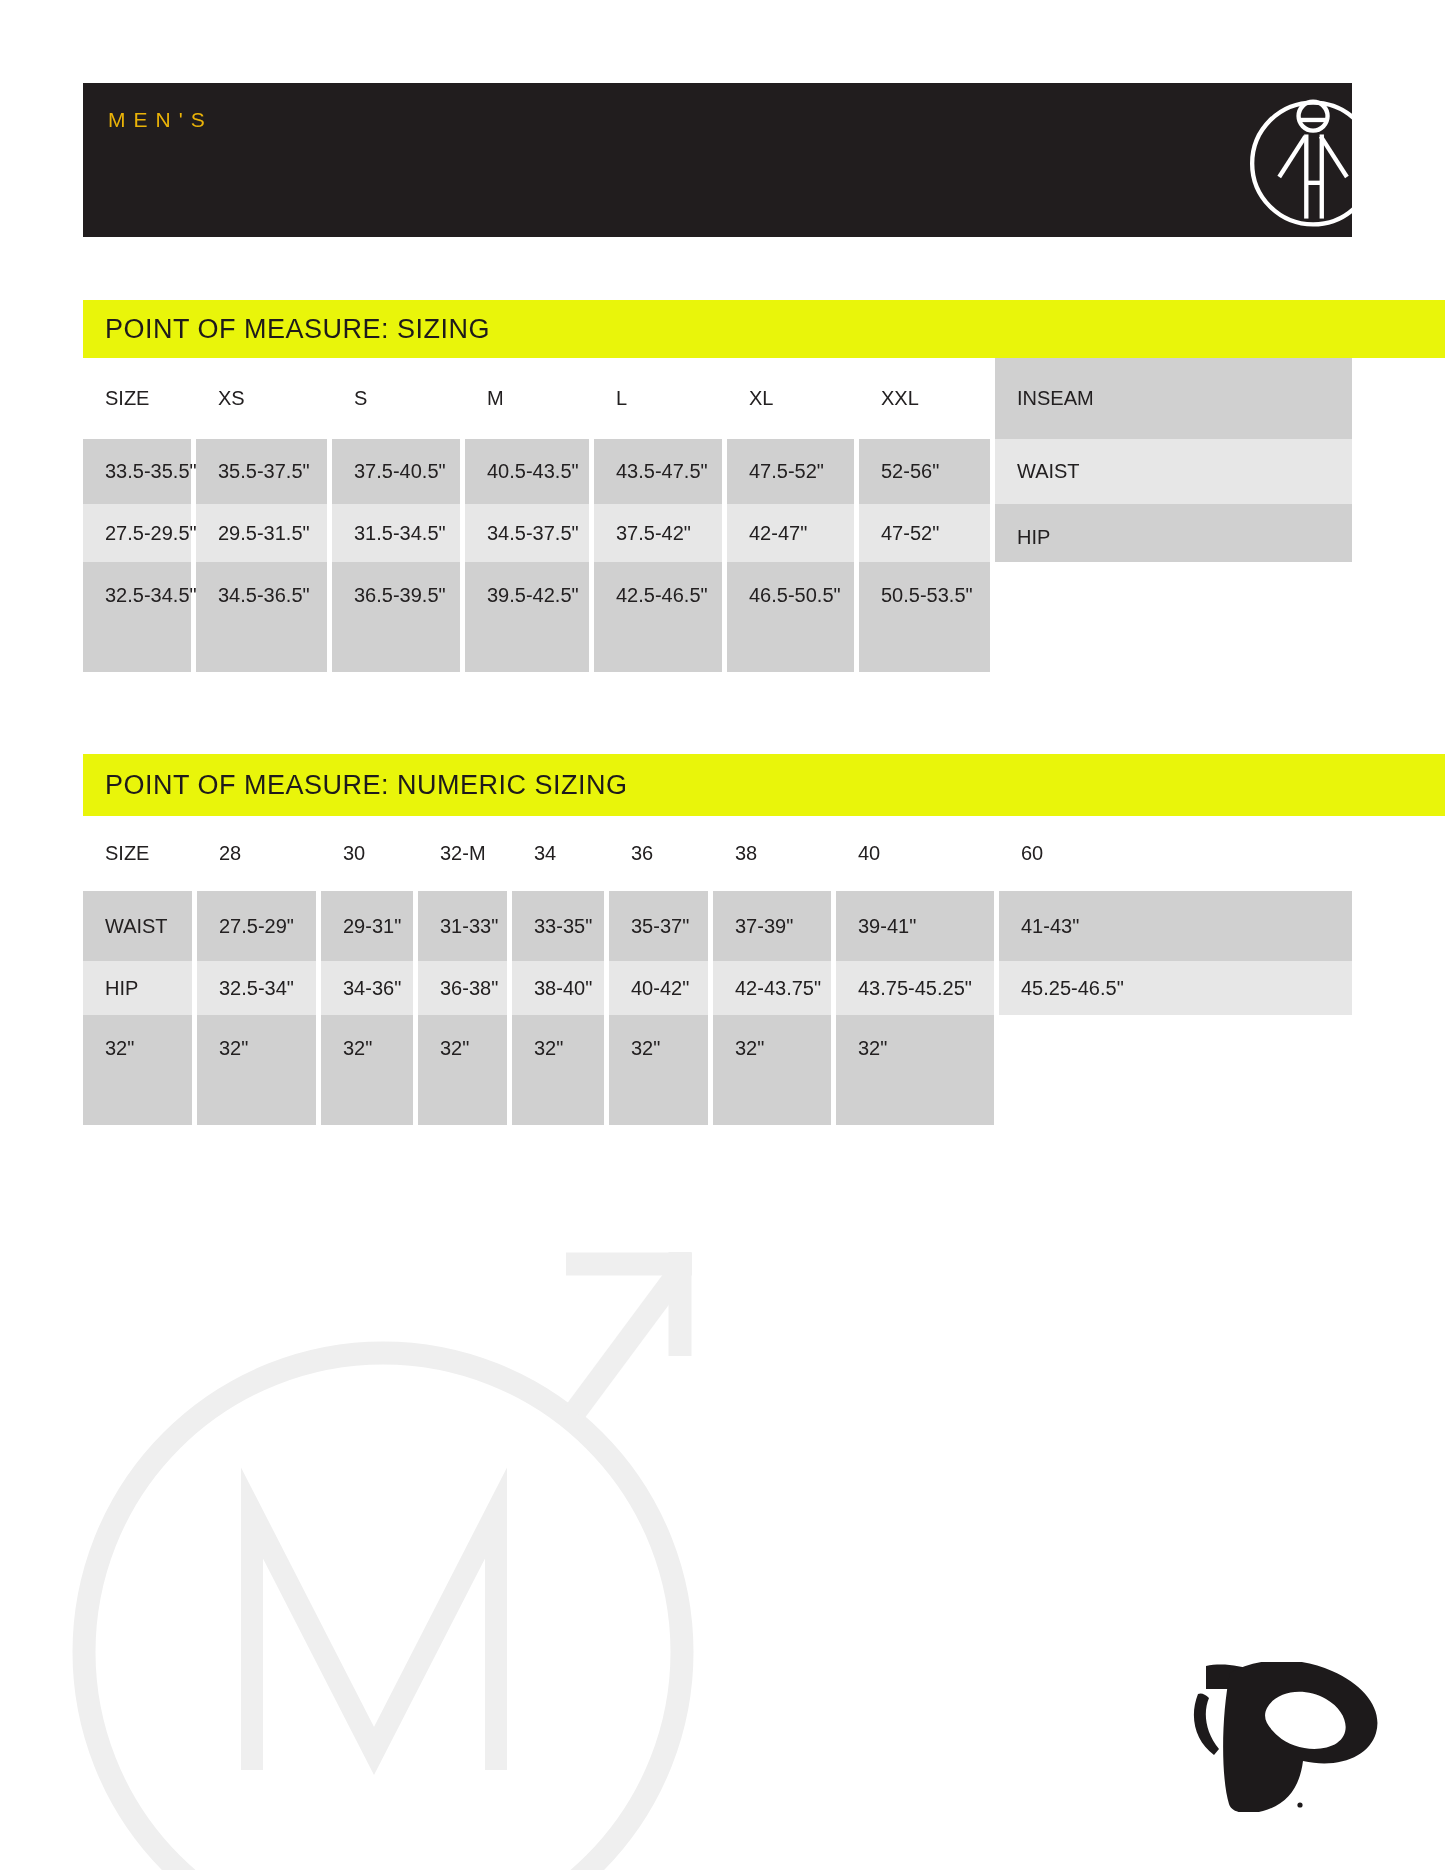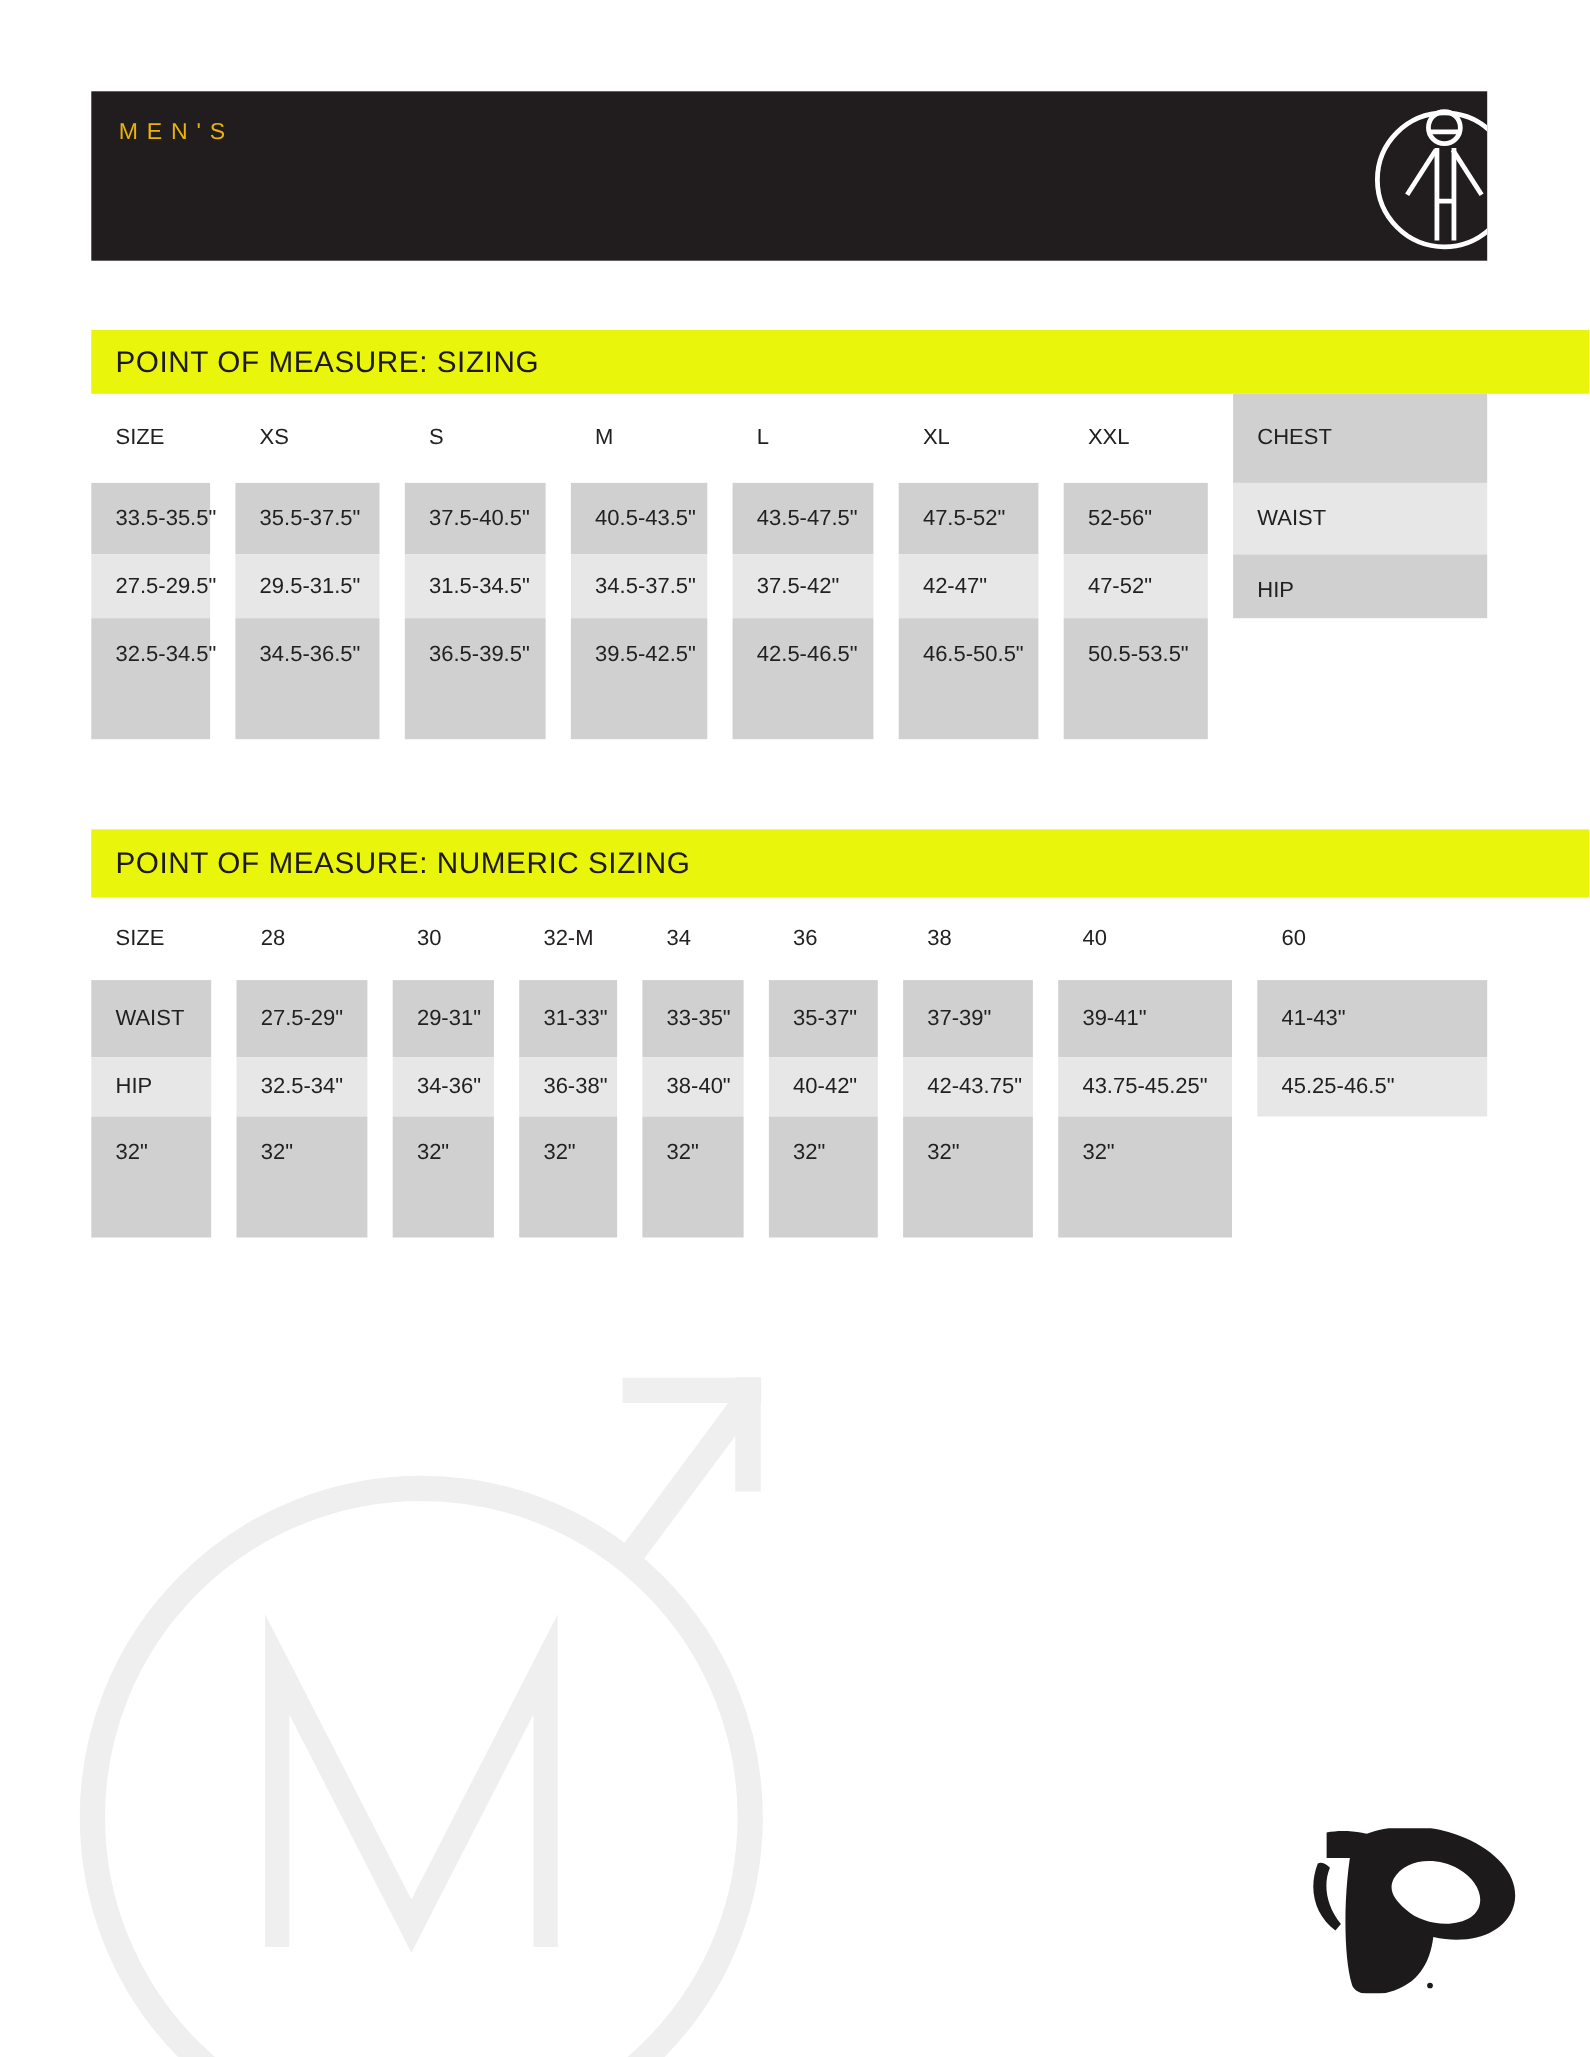--- a/index.html
+++ b/index.html
@@ -13,21 +13,21 @@
   .hd .eyebrow{position:absolute;left:25px;top:25px;font-size:21px;letter-spacing:8px;color:#eab308;}
   .hd .title{position:absolute;left:22px;top:57px;font-size:57px;letter-spacing:1.5px;color:#fff;}
   .hd svg{position:absolute;left:1162px;top:7px;}
   
   .banner{position:absolute;left:83px;width:1402px;box-sizing:border-box;
     display:flex;align-items:center;padding-left:22px;font-size:27px;letter-spacing:.5px;
     background:#e9f50a;color:#1e1a1b;}
   .b1{top:300px;height:58px;}
   .b2{top:754px;height:62px;}
   
-  .tbl{position:absolute;left:83px;width:1269px;display:grid;column-gap:23px;z-index:2;}
+  .tbl{position:absolute;left:83px;width:1269px;display:grid;column-gap:5px;z-index:2;}
   .t1{top:358px;grid-template-columns:108px 131px 128px 124px 128px 127px 131px 1fr;
       grid-template-rows:81px 65px 58px 110px;}
   .t2{top:816px;grid-template-columns:109px 119px 92px 89px 92px 99px 118px 158px 1fr;
       grid-template-rows:75px 70px 54px 110px;}
   .th,.td{display:flex;align-items:center;padding-left:22px;font-size:20px;box-sizing:border-box;white-space:nowrap;}
   .rowA{background:#d0d0d0;}
   .rowB{background:#e7e7e7;}
   .tall{align-items:flex-start;padding-top:22px;}
   
   .wm{position:absolute;left:0;top:0;z-index:0;}
@@ -70,21 +70,21 @@
 
   <div class="tbl t1">
     <div class="th">SIZE</div>
     <div class="th">XS</div>
     <div class="th">S</div>
     <div class="th">M</div>
     <div class="th">L</div>
     <div class="th">XL</div>
     <div class="th">XXL</div>
 
-    <div class="td rowA">CHEST</div>
+    <div class="td rowA">INSEAM</div>
     <div class="td rowA">33.5-35.5"</div>
     <div class="td rowA">35.5-37.5"</div>
     <div class="td rowA">37.5-40.5"</div>
     <div class="td rowA">40.5-43.5"</div>
     <div class="td rowA">43.5-47.5"</div>
     <div class="td rowA">47.5-52"</div>
     <div class="td rowA">52-56"</div>
 
     <div class="td rowB">WAIST</div>
     <div class="td rowB">27.5-29.5"</div>

